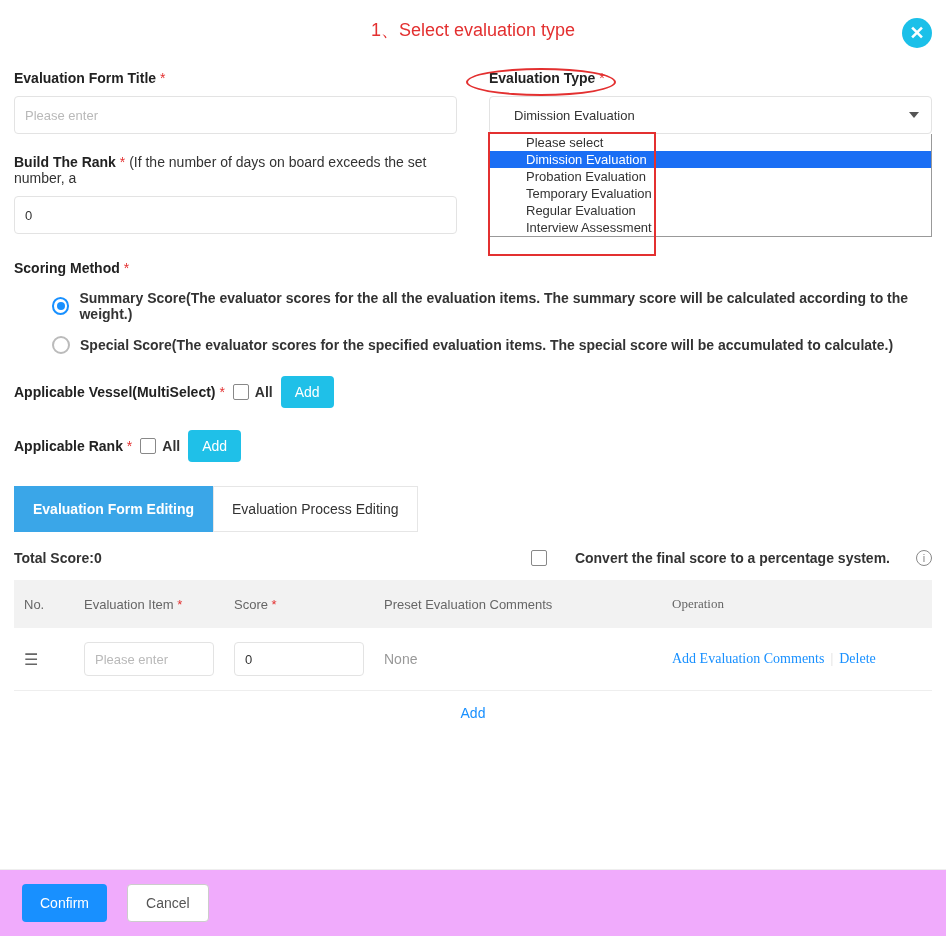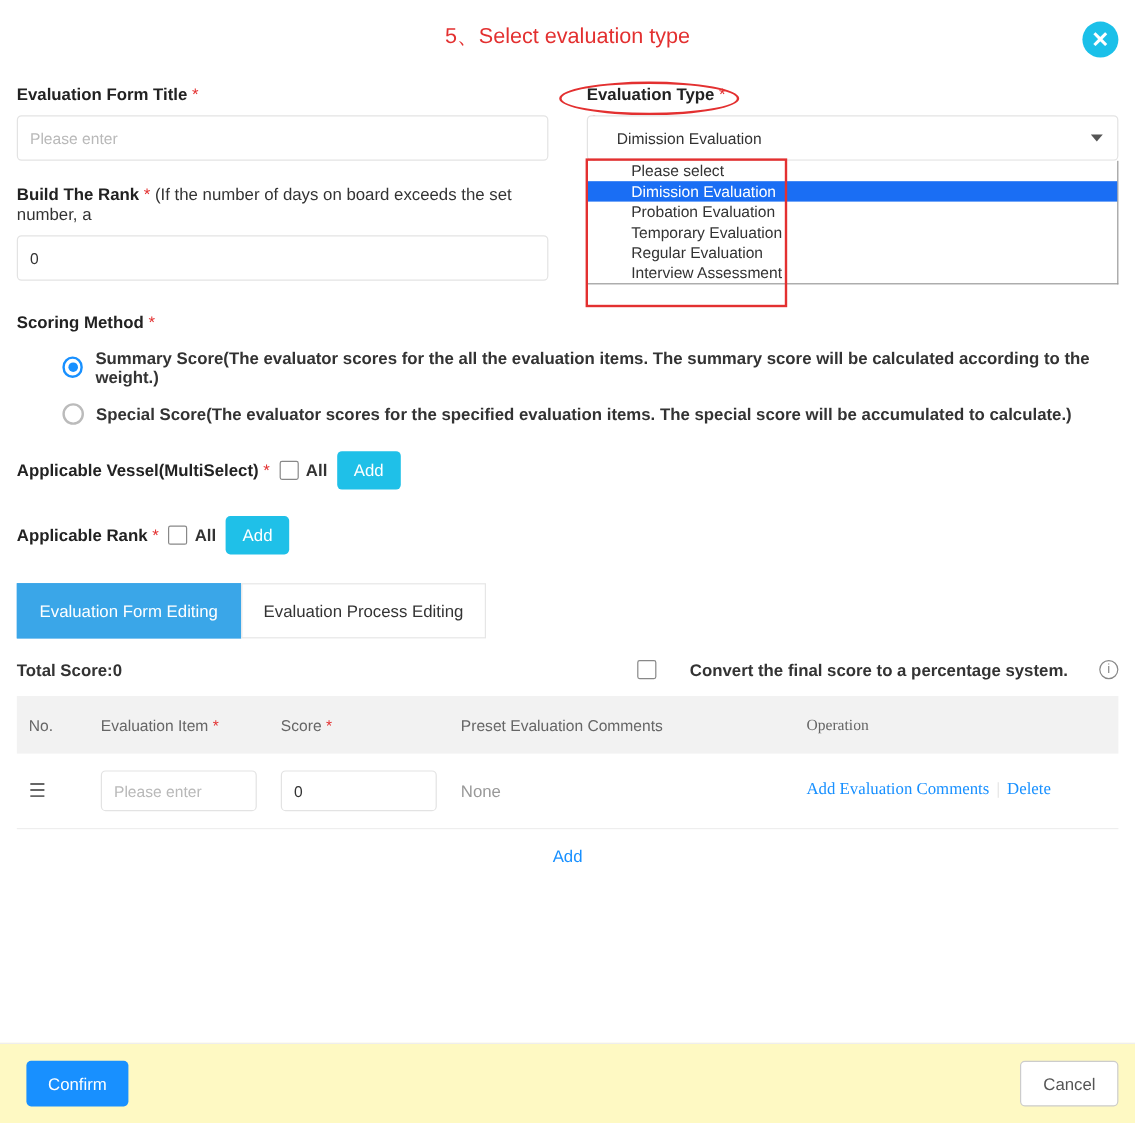--- a/index.html
+++ b/index.html
@@ -38,21 +38,21 @@
   .radio-label { font-weight: bold; font-size: 14px; }
 
   .inline-row { display: flex; align-items: center; margin-top: 22px; }
   .checkbox { width: 16px; height: 16px; border: 1.5px solid #888; border-radius: 2px; display: inline-block; margin: 0 6px 0 8px; cursor: pointer; }
   .btn { background: #1fc0e8; color: #fff; border: none; border-radius: 4px; padding: 8px 14px; font-size: 14px; cursor: pointer; margin-left: 8px; }
   .btn-primary { background: #1890ff; }
   .btn-default { background: #fff; color: #555; border: 1px solid #ccc; }
 
   .tabs { margin-top: 24px; display: flex; }
   .tab { padding: 14px 18px; border: 1px solid #e6e6e6; background: #fff; cursor: pointer; font-size: 14px; color: #333; }
-  .tab.active { background: #3aa6e8; color: #fff; border-color: #3aa6e8; }
+  .tab.active { background: #3aa6e8; color: #fff; border-color: #3aa6e8; font-weight: bold; }
 
   .score-bar { display: flex; align-items: center; justify-content: space-between; margin-top: 18px; }
   .total-score { font-weight: bold; font-size: 14px; }
   .convert-row { display: flex; align-items: center; font-weight: bold; font-size: 14px; gap: 20px; }
   .info-icon { width: 16px; height: 16px; border: 1px solid #888; border-radius: 50%; display: inline-flex; align-items: center; justify-content: center; font-size: 11px; color: #888; margin-left: 6px; font-weight: normal; }
 
   .table { margin-top: 14px; width: 100%; }
   .thead { background: #f2f2f2; display: flex; align-items: center; padding: 16px 10px; color: #666; font-size: 13px; }
   .c-no { width: 60px; }
   .c-item { width: 150px; }
@@ -62,33 +62,33 @@
   .trow { display: flex; align-items: center; padding: 14px 10px; border-bottom: 1px solid #eee; }
   .trow .input { height: 34px; width: 130px; }
   .trow .input.small { width: 130px; }
   .none-text { color: #999; }
   .link { color: #1890ff; cursor: pointer; }
   .op-cell { display: flex; gap: 6px; align-items: center; }
   .vdiv { color: #ddd; }
   .drag-icon { font-size: 16px; color: #666; cursor: grab; }
   .add-row { text-align: center; padding: 14px 0; }
 
-  .footer { position: absolute; bottom: 0; left: 0; right: 0; border-top: 1px solid #eee; padding: 14px; display: flex; justify-content: space-between; gap: 12px; background: #fef9c3; }
+  .footer { position: absolute; bottom: 0; left: 0; right: 0; border-top: 1px solid #eee; padding: 14px; display: flex; justify-content: flex-start; gap: 12px; background: #f0abfc; }
   .footer .btn { padding: 10px 18px; }
 </style>
 </head>
 <body>
 
 <div class="modal">
 
   <div class="close-btn">
     <span>✕</span>
   </div>
 
-  <div class="header-annotation">5、Select evaluation type</div>
+  <div class="header-annotation">1、Select evaluation type</div>
 
   <div class="annot-ellipse"></div>
   <svg class="annot-arrow" viewBox="0 0 14 48">
     <line x1="7" y1="0" x2="7" y2="40" stroke="#e33030" stroke-width="2"></line>
     <polygon points="2,38 12,38 7,48" fill="#e33030"></polygon>
   </svg>
 
   <div class="form-row">
     <div class="form-col">
       <label class="label">

